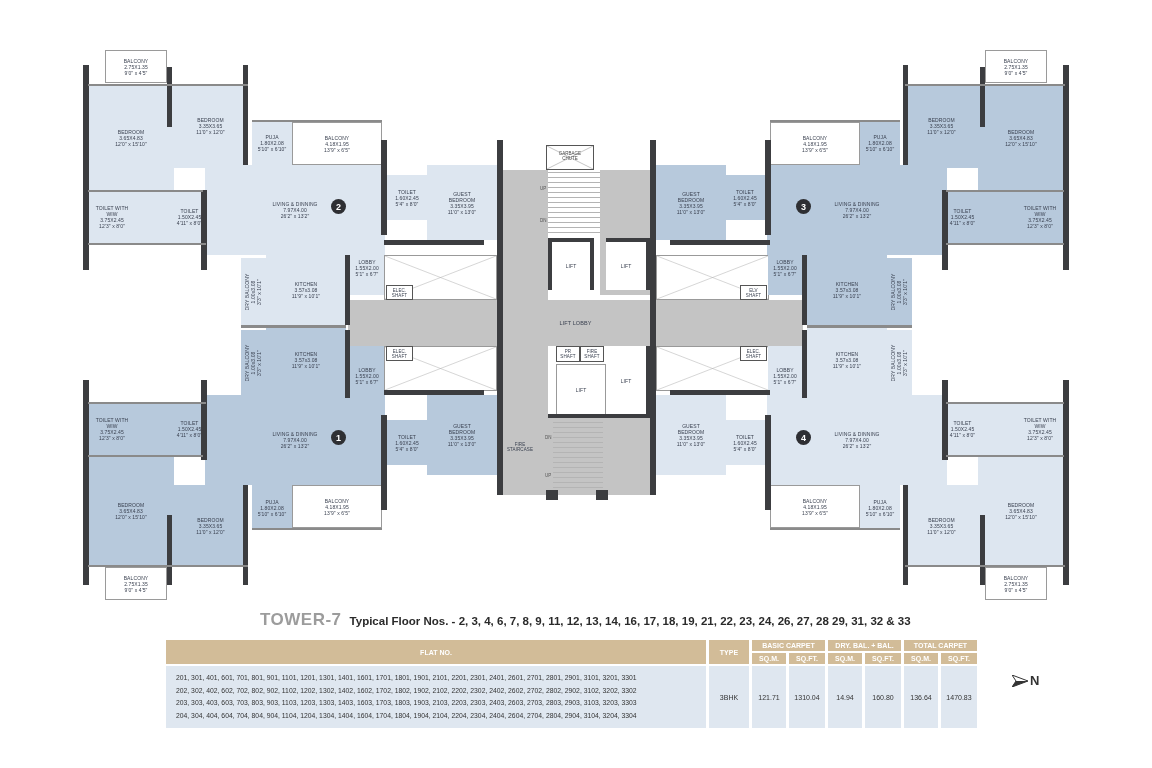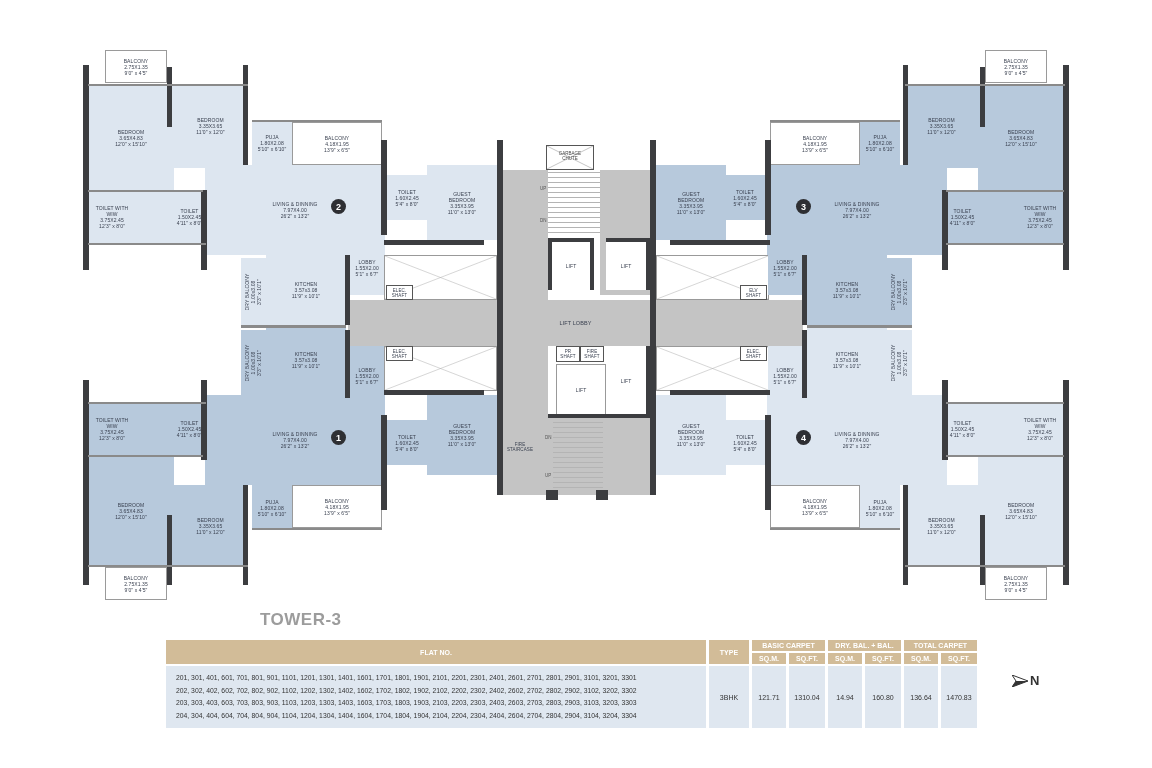--- a/index.html
+++ b/index.html
@@ -451,21 +451,22 @@
   <div class="wall" style="left:670px;top:390px;width:100px;height:5px;"></div>
   <div class="wall" style="left:802px;top:330px;width:5px;height:68px;"></div>
   <div class="thin" style="left:946px;top:455px;width:118px;height:2px;"></div>
   <div class="thin" style="left:905px;top:565px;width:160px;height:2px;"></div>
   <div class="thin" style="left:770px;top:528px;width:130px;height:2px;"></div>
   <div class="thin" style="left:946px;top:402px;width:118px;height:2px;"></div>
   <div class="thin" style="left:807px;top:325px;width:105px;height:3px;"></div>
 </div>
 
 <div class="caption">
-  <span class="tower">TOWER-3</span>
+  <span class="tower">TOWER-7</span>
+  <span class="floors">Typical Floor Nos. - 2, 3, 4, 6, 7, 8, 9, 11, 12, 13, 14, 16, 17, 18, 19, 21, 22, 23, 24, 26, 27, 28 29, 31, 32 &amp; 33</span>
 </div>
 
 <table class="tbl">
   <thead>
     <tr>
       <th rowspan="2" style="width:532px;height:22px;">FLAT NO.</th>
       <th rowspan="2" style="width:32px;">TYPE</th>
       <th colspan="2">BASIC CARPET</th>
       <th colspan="2">DRY. BAL. + BAL.</th>
       <th colspan="2">TOTAL CARPET</th>

